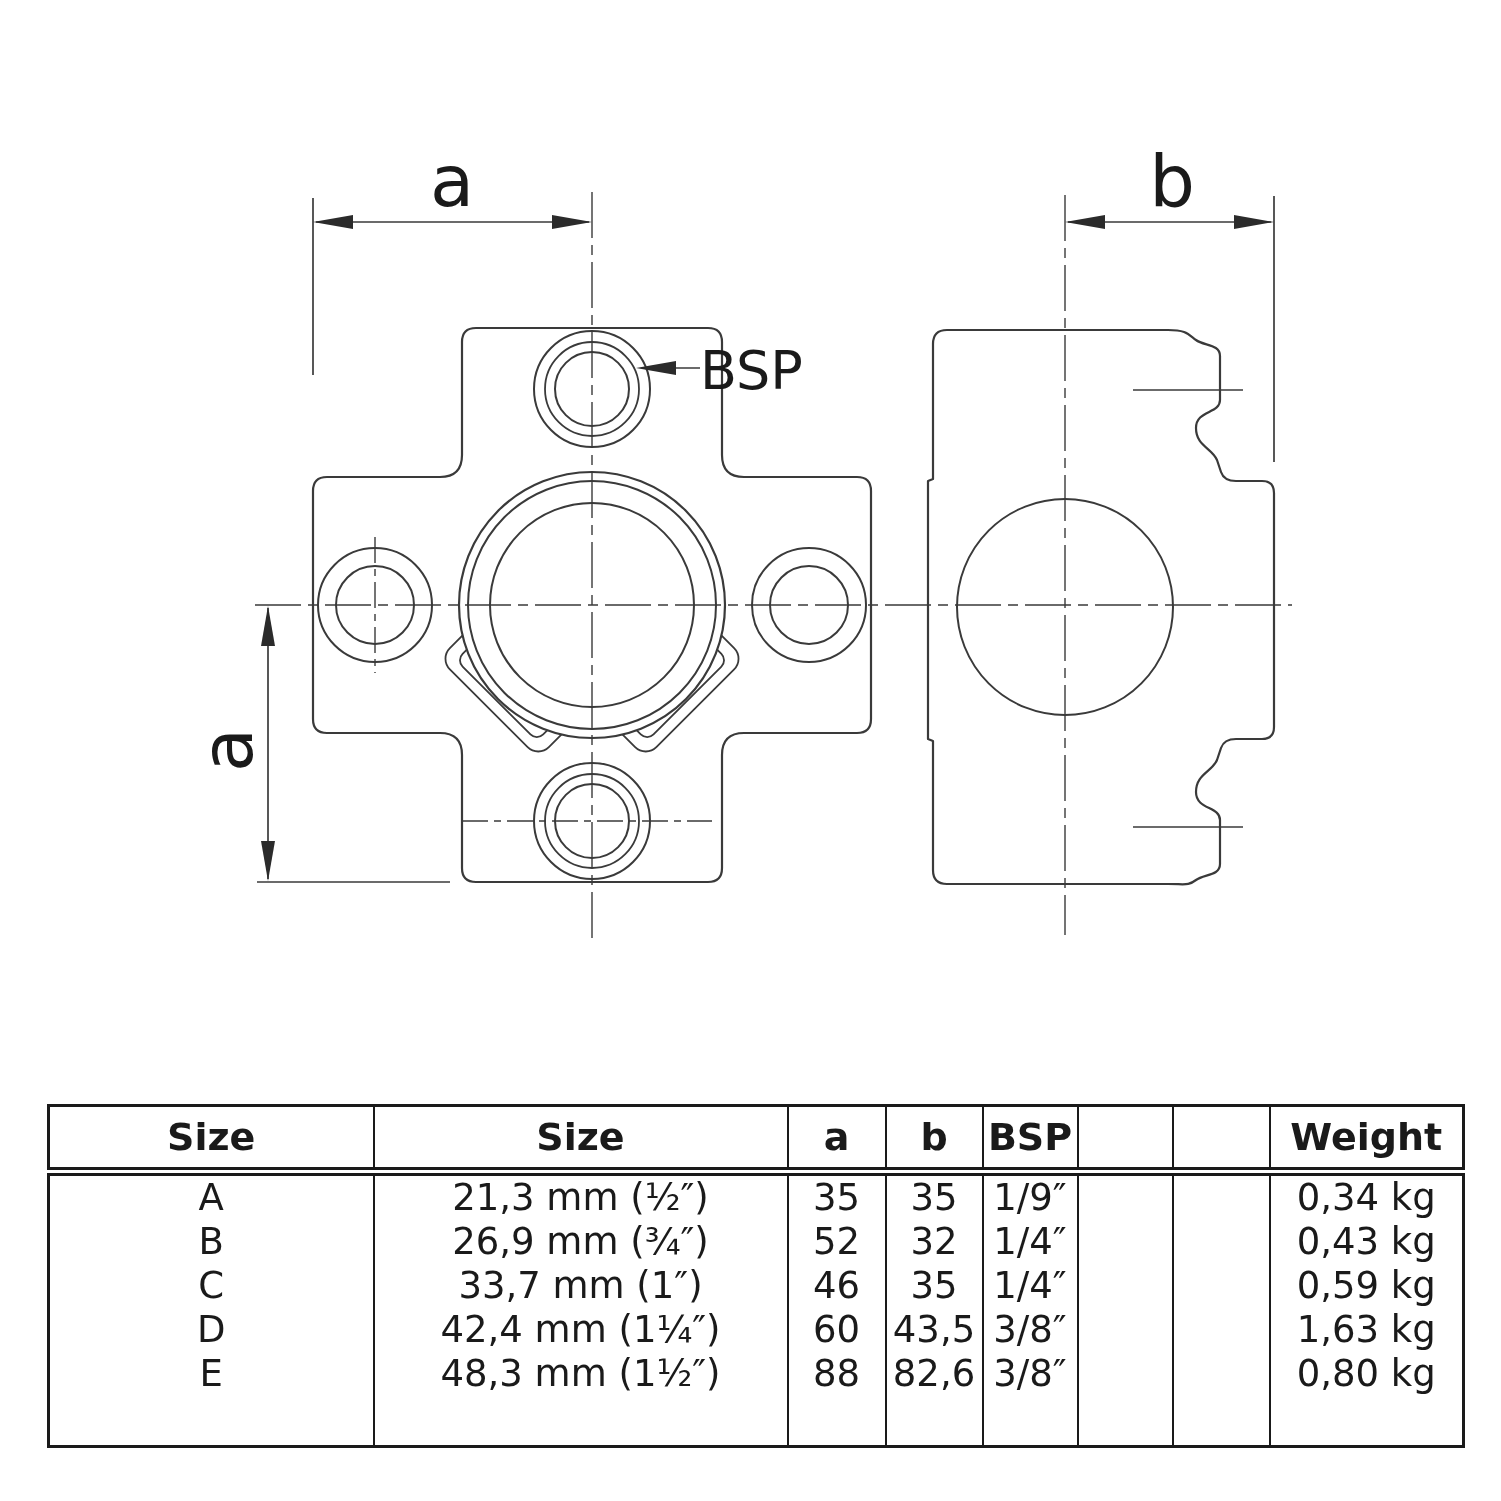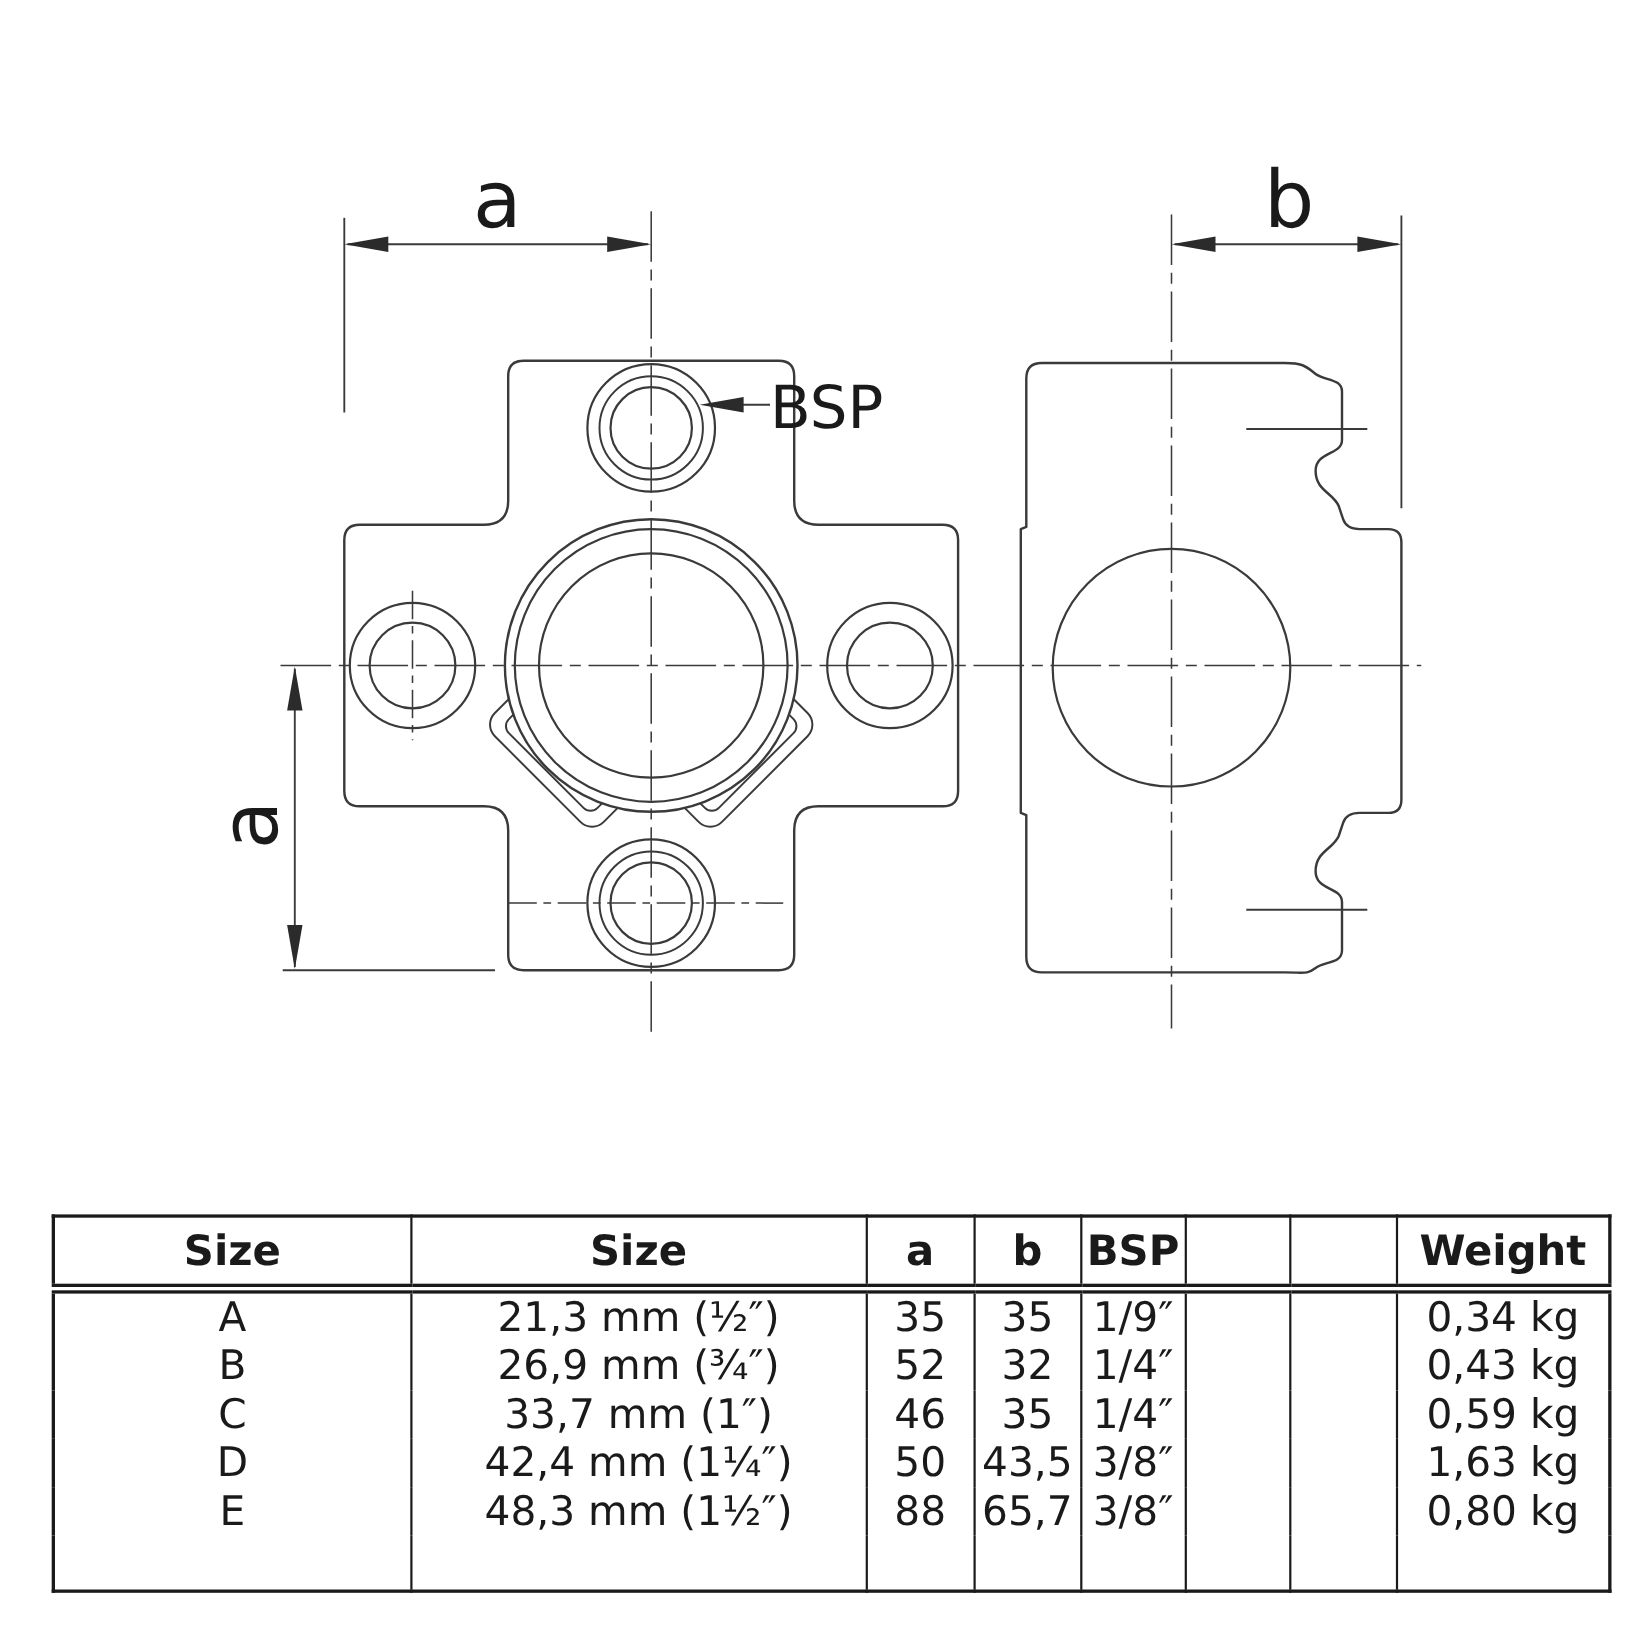--- a/index.html
+++ b/index.html
@@ -157,32 +157,32 @@
             <td>46</td>
             <td>35</td>
             <td>1/4″</td>
             <td></td>
             <td></td>
             <td>0,59 kg</td>
           </tr>
           <tr>
             <td>D</td>
             <td>42,4 mm (1¼″)</td>
-            <td>50</td>
+            <td>60</td>
             <td>43,5</td>
             <td>3/8″</td>
             <td></td>
             <td></td>
             <td>1,63 kg</td>
           </tr>
           <tr>
             <td>E</td>
             <td>48,3 mm (1½″)</td>
             <td>88</td>
-            <td>65,7</td>
+            <td>82,6</td>
             <td>3/8″</td>
             <td></td>
             <td></td>
             <td>0,80 kg</td>
           </tr>
           <tr class="filler">
             <td></td>
             <td></td>
             <td></td>
             <td></td>

